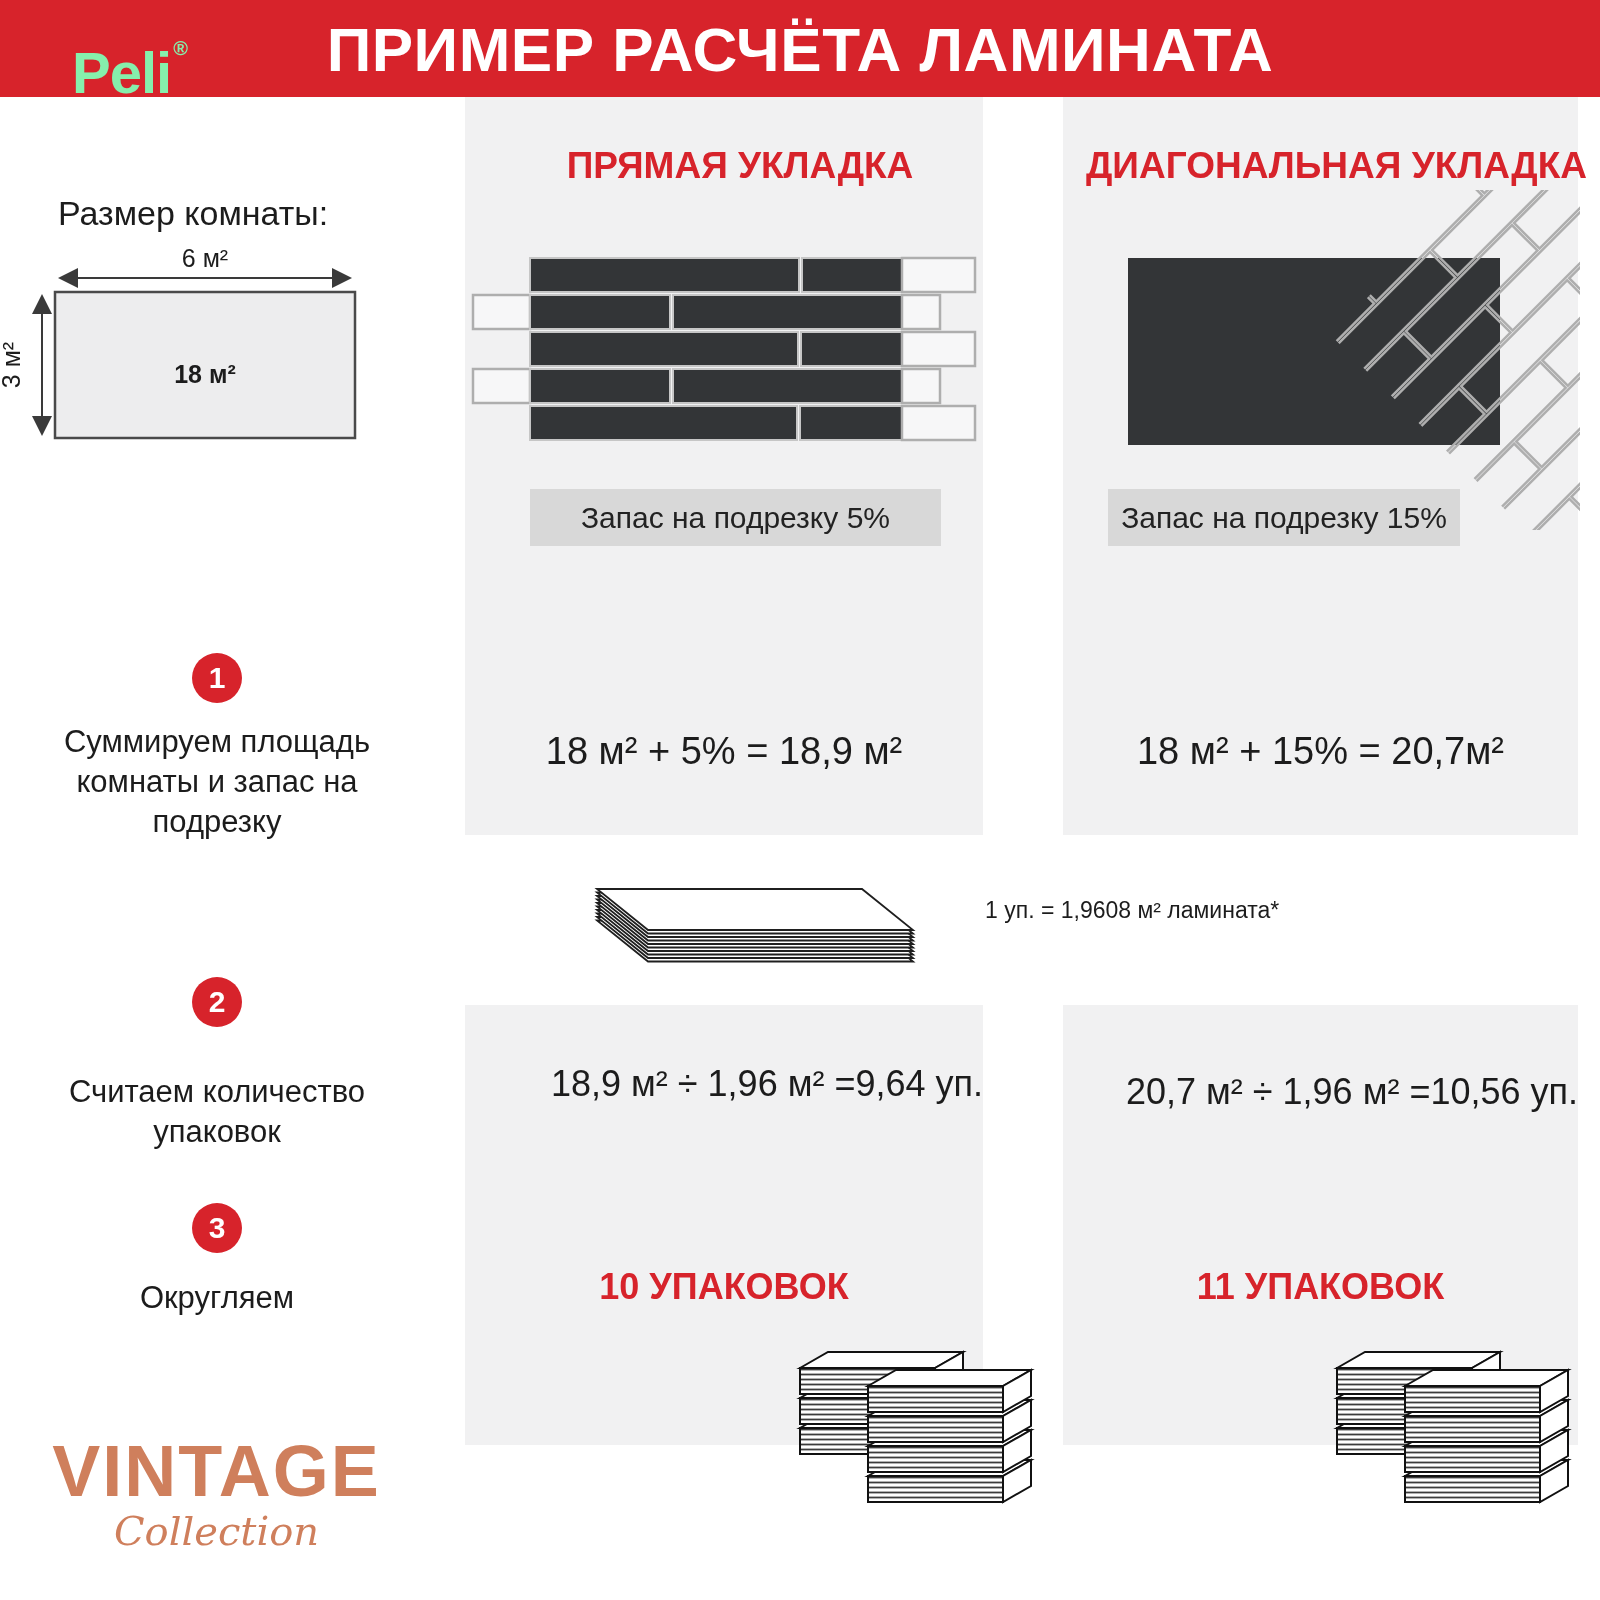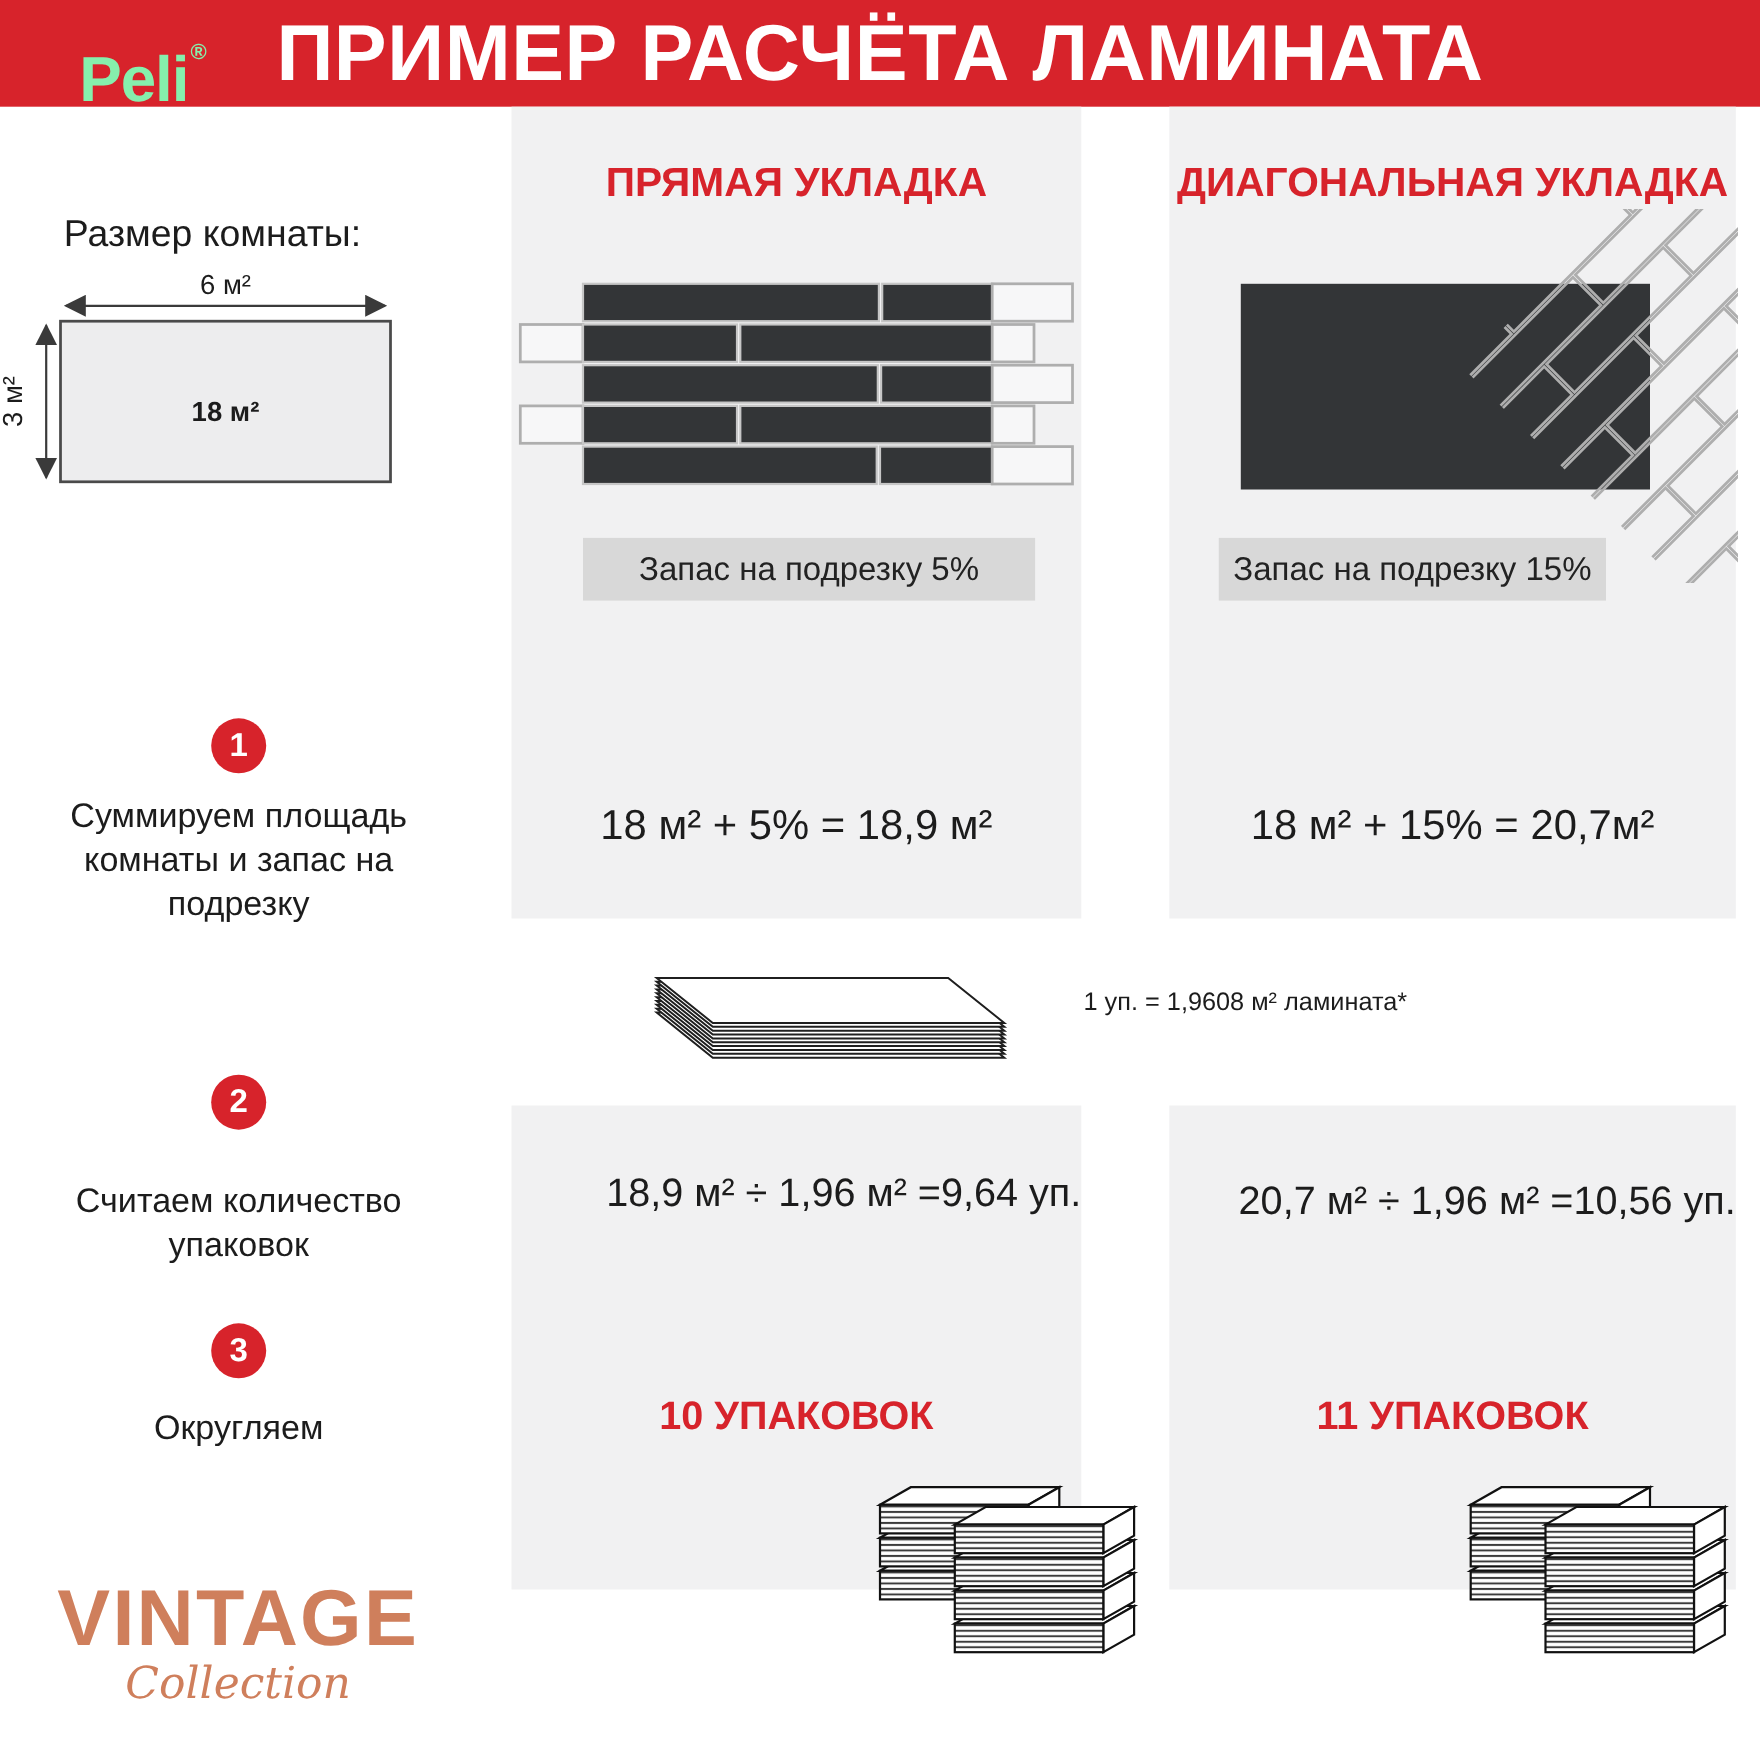--- a/index.html
+++ b/index.html
@@ -6,31 +6,31 @@
   .page{position:relative;width:1600px;height:1600px;background:#fff;overflow:hidden;
         font-family:"Liberation Sans",sans-serif;color:var(--text-dark,#1c1c1c);}
   .abs{position:absolute;}
 
   
   .header{left:0;top:0;width:1600px;height:97px;background:var(--accent-red,#d7232b);}
   .brand{left:72px;top:0;height:97px;line-height:97px;color:#86efac;font-weight:bold;
          font-size:58px;letter-spacing:-1px;}
   .brand sup{font-size:20px;vertical-align:38px;margin-left:2px;}
   .page-title{left:0;top:0;width:1600px;height:97px;line-height:99px;text-align:center;
-         color:#fff;font-weight:bold;font-size:72px;letter-spacing:0.5px;}
+         color:#fff;font-weight:bold;font-size:62px;letter-spacing:0.5px;}
 
   
   .panel{background:var(--panel-gray,#f1f1f2);}
   .p1l{left:465px;top:97px;width:518px;height:738px;}
   .p1r{left:1063px;top:97px;width:515px;height:738px;}
   .p2l{left:465px;top:1005px;width:518px;height:440px;}
   .p2r{left:1063px;top:1005px;width:515px;height:440px;}
 
   .col-title{top:144px;height:44px;line-height:44px;text-align:center;font-weight:bold;
-             font-size:37px;color:var(--accent-red,#d7232b);}
+             font-size:37px;color:var(--accent-red,#d7232b);padding-left:16px;}
   .ct-l{left:465px;width:518px;}
   .ct-r{left:1063px;width:515px;}
 
   
   .room-title{left:58px;top:194px;font-size:34px;}
   .room-svg text{font-size:25px;fill:var(--text-dark,#1c1c1c);}
   .room-area{font-size:52px;font-weight:bold;}
   .dim-line{stroke:#3a3a3a;stroke-width:2;}
 
   

